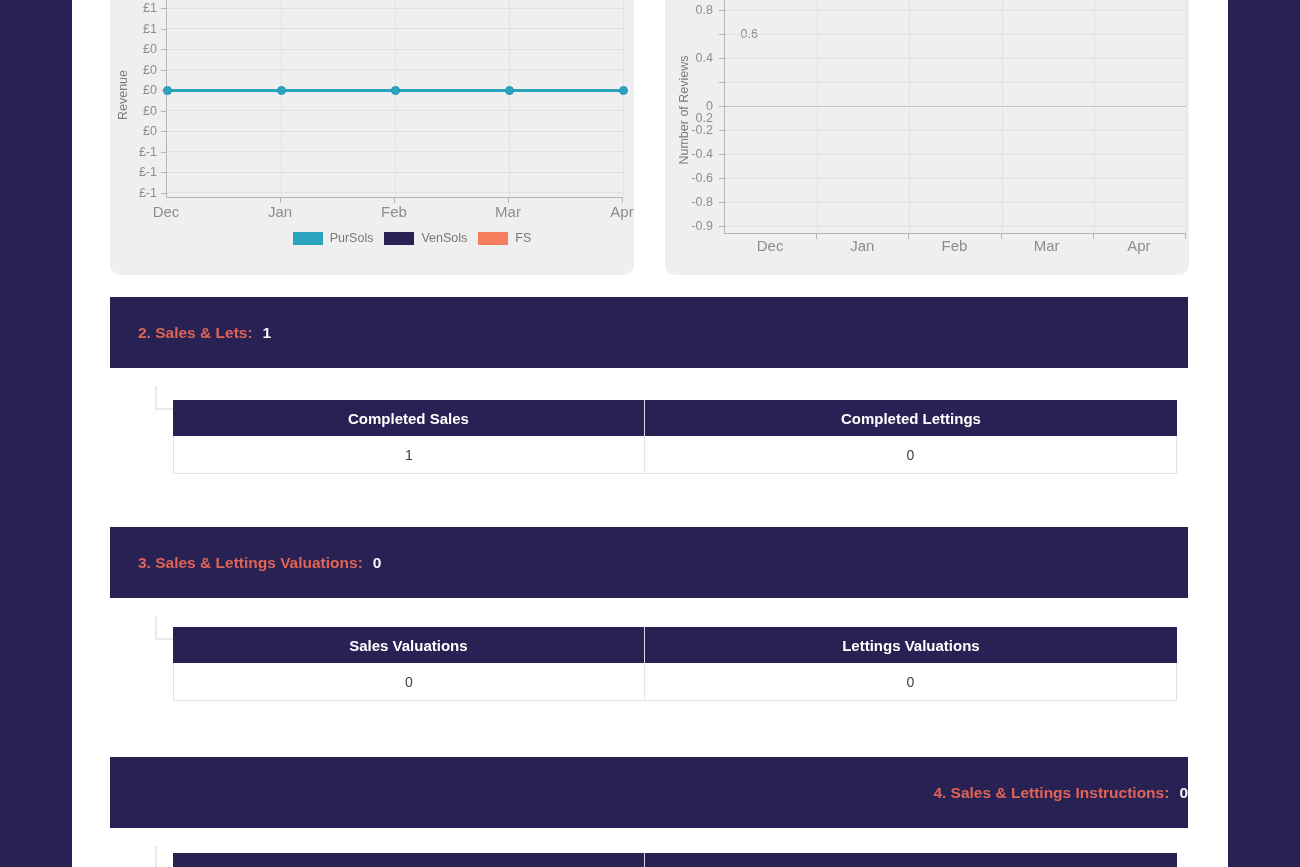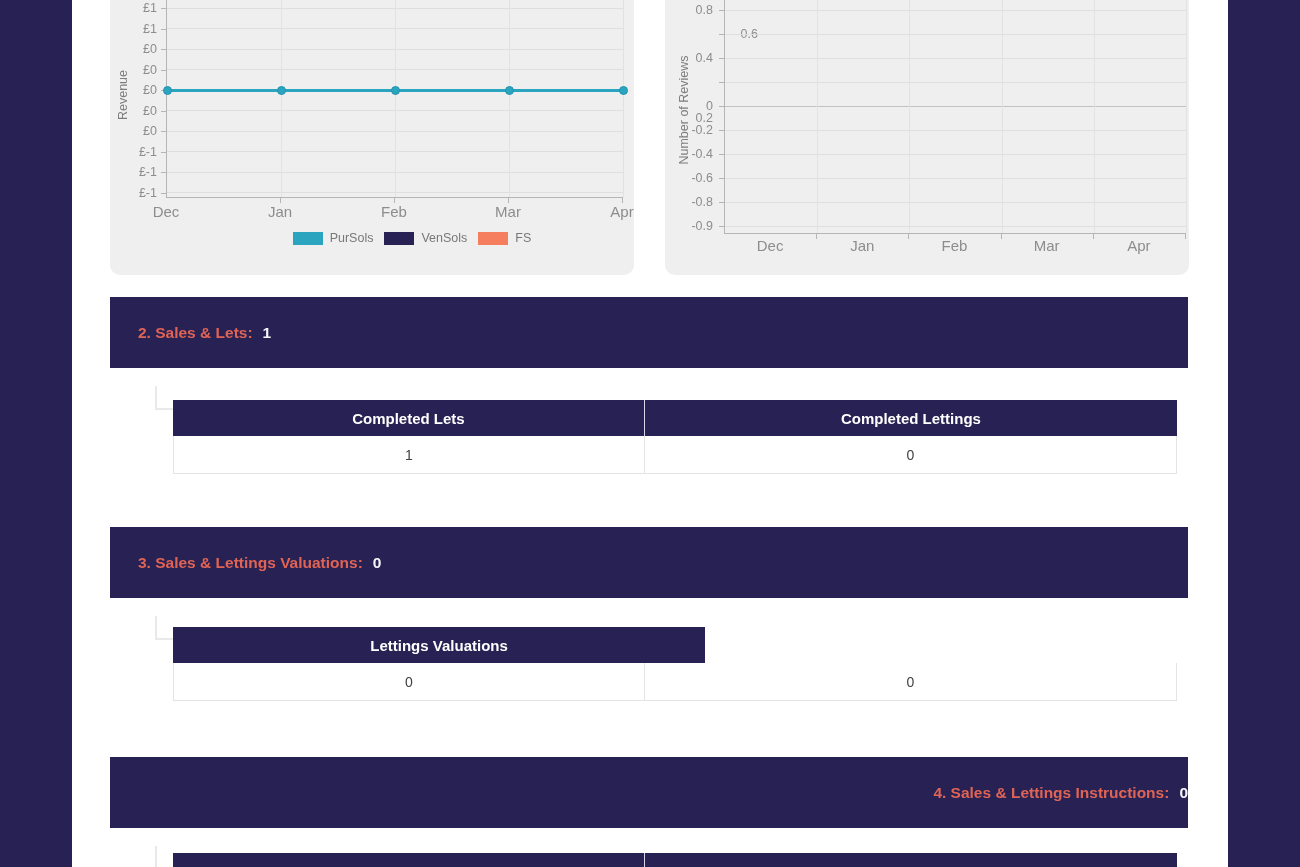--- a/index.html
+++ b/index.html
@@ -221,36 +221,37 @@
       </div>
   </section>
 
   <div class="banner" style="top:297px;">
     <span class="sec-title">2. Sales &amp; Lets:</span>
     <span class="sec-count">1</span>
   </div>
   <div class="connector" style="top:386px;height:24px;"></div>
   <div class="data-table" style="top:400px;">
     <div class="t-head">
-      <div class="th c1">Completed Lets</div>
+      <div class="th c1">Completed Sales</div>
       <div class="th c2">Completed Lettings</div>
     </div>
     <div class="t-body">
       <div class="td c1">1</div>
       <div class="td c2">0</div>
     </div>
   </div>
 
   <div class="banner" style="top:527px;">
     <span class="sec-title">3. Sales &amp; Lettings Valuations:</span>
     <span class="sec-count">0</span>
   </div>
   <div class="connector" style="top:616px;height:24px;"></div>
   <div class="data-table" style="top:627px;">
     <div class="t-head">
+      <div class="th c1">Sales Valuations</div>
       <div class="th c2">Lettings Valuations</div>
     </div>
     <div class="t-body">
       <div class="td c1">0</div>
       <div class="td c2">0</div>
     </div>
   </div>
 
   <div class="banner" style="top:757px;justify-content:flex-end;">
     <span class="sec-title">4. Sales &amp; Lettings Instructions:</span>

